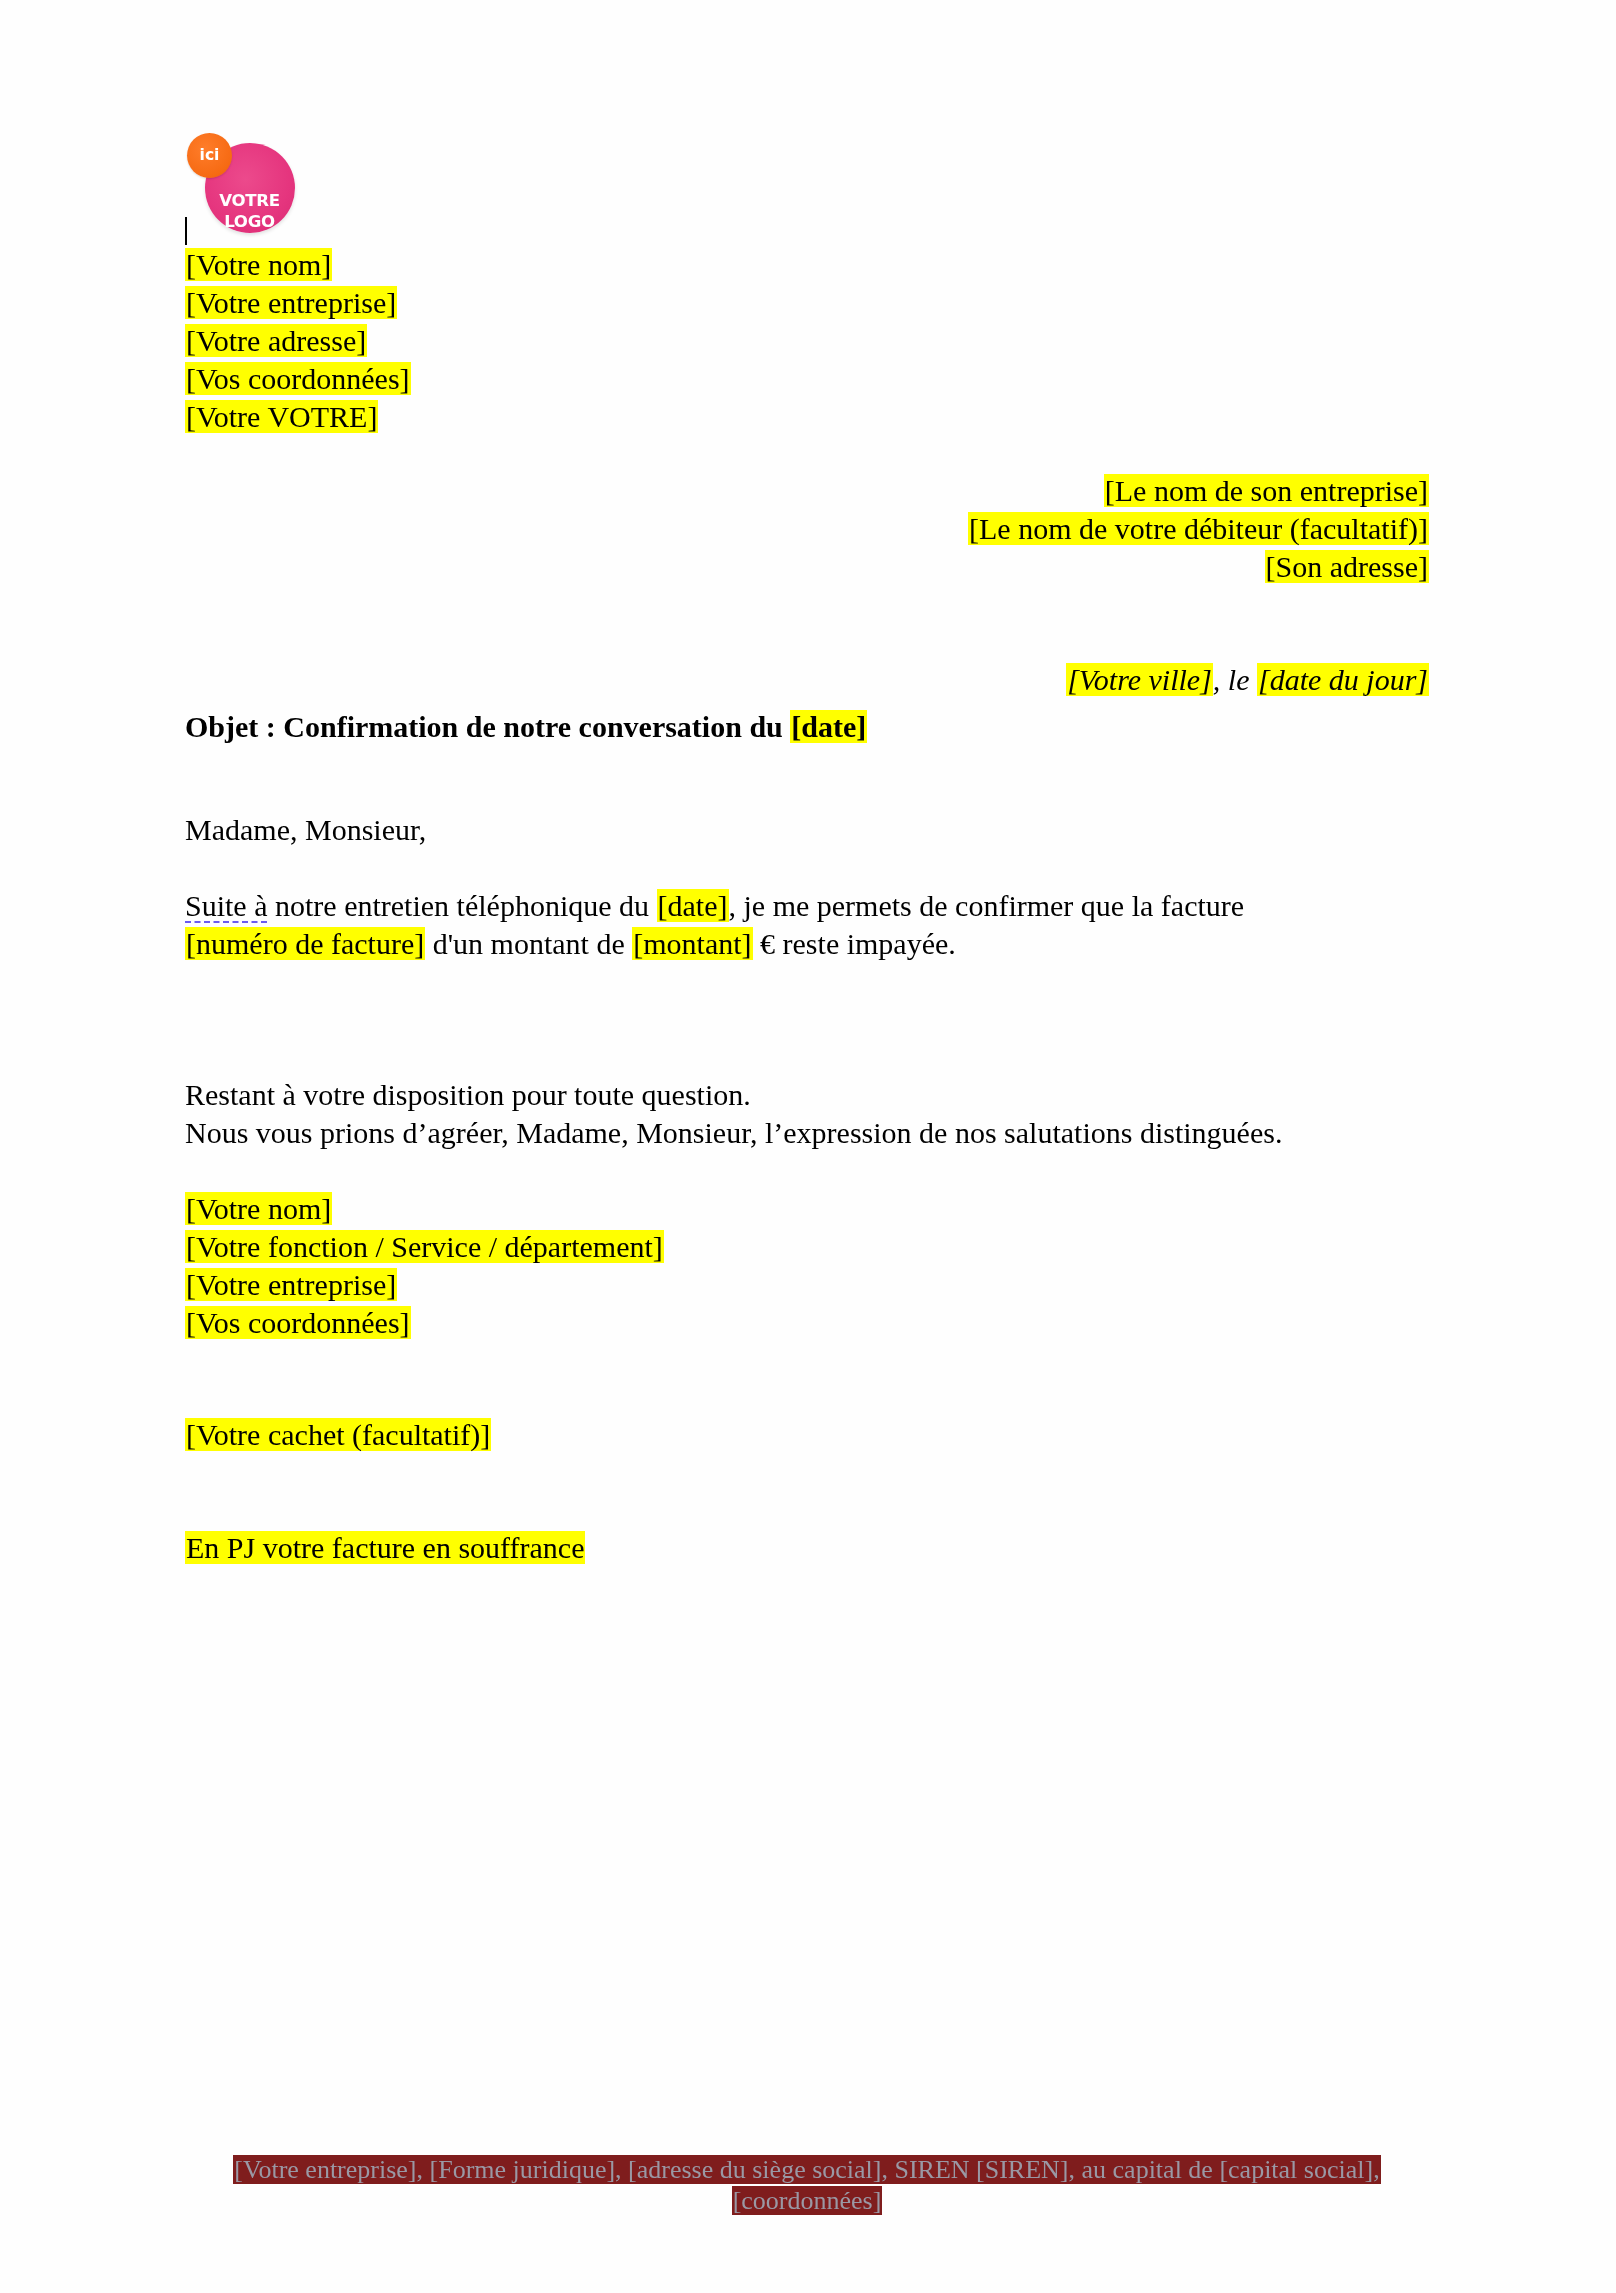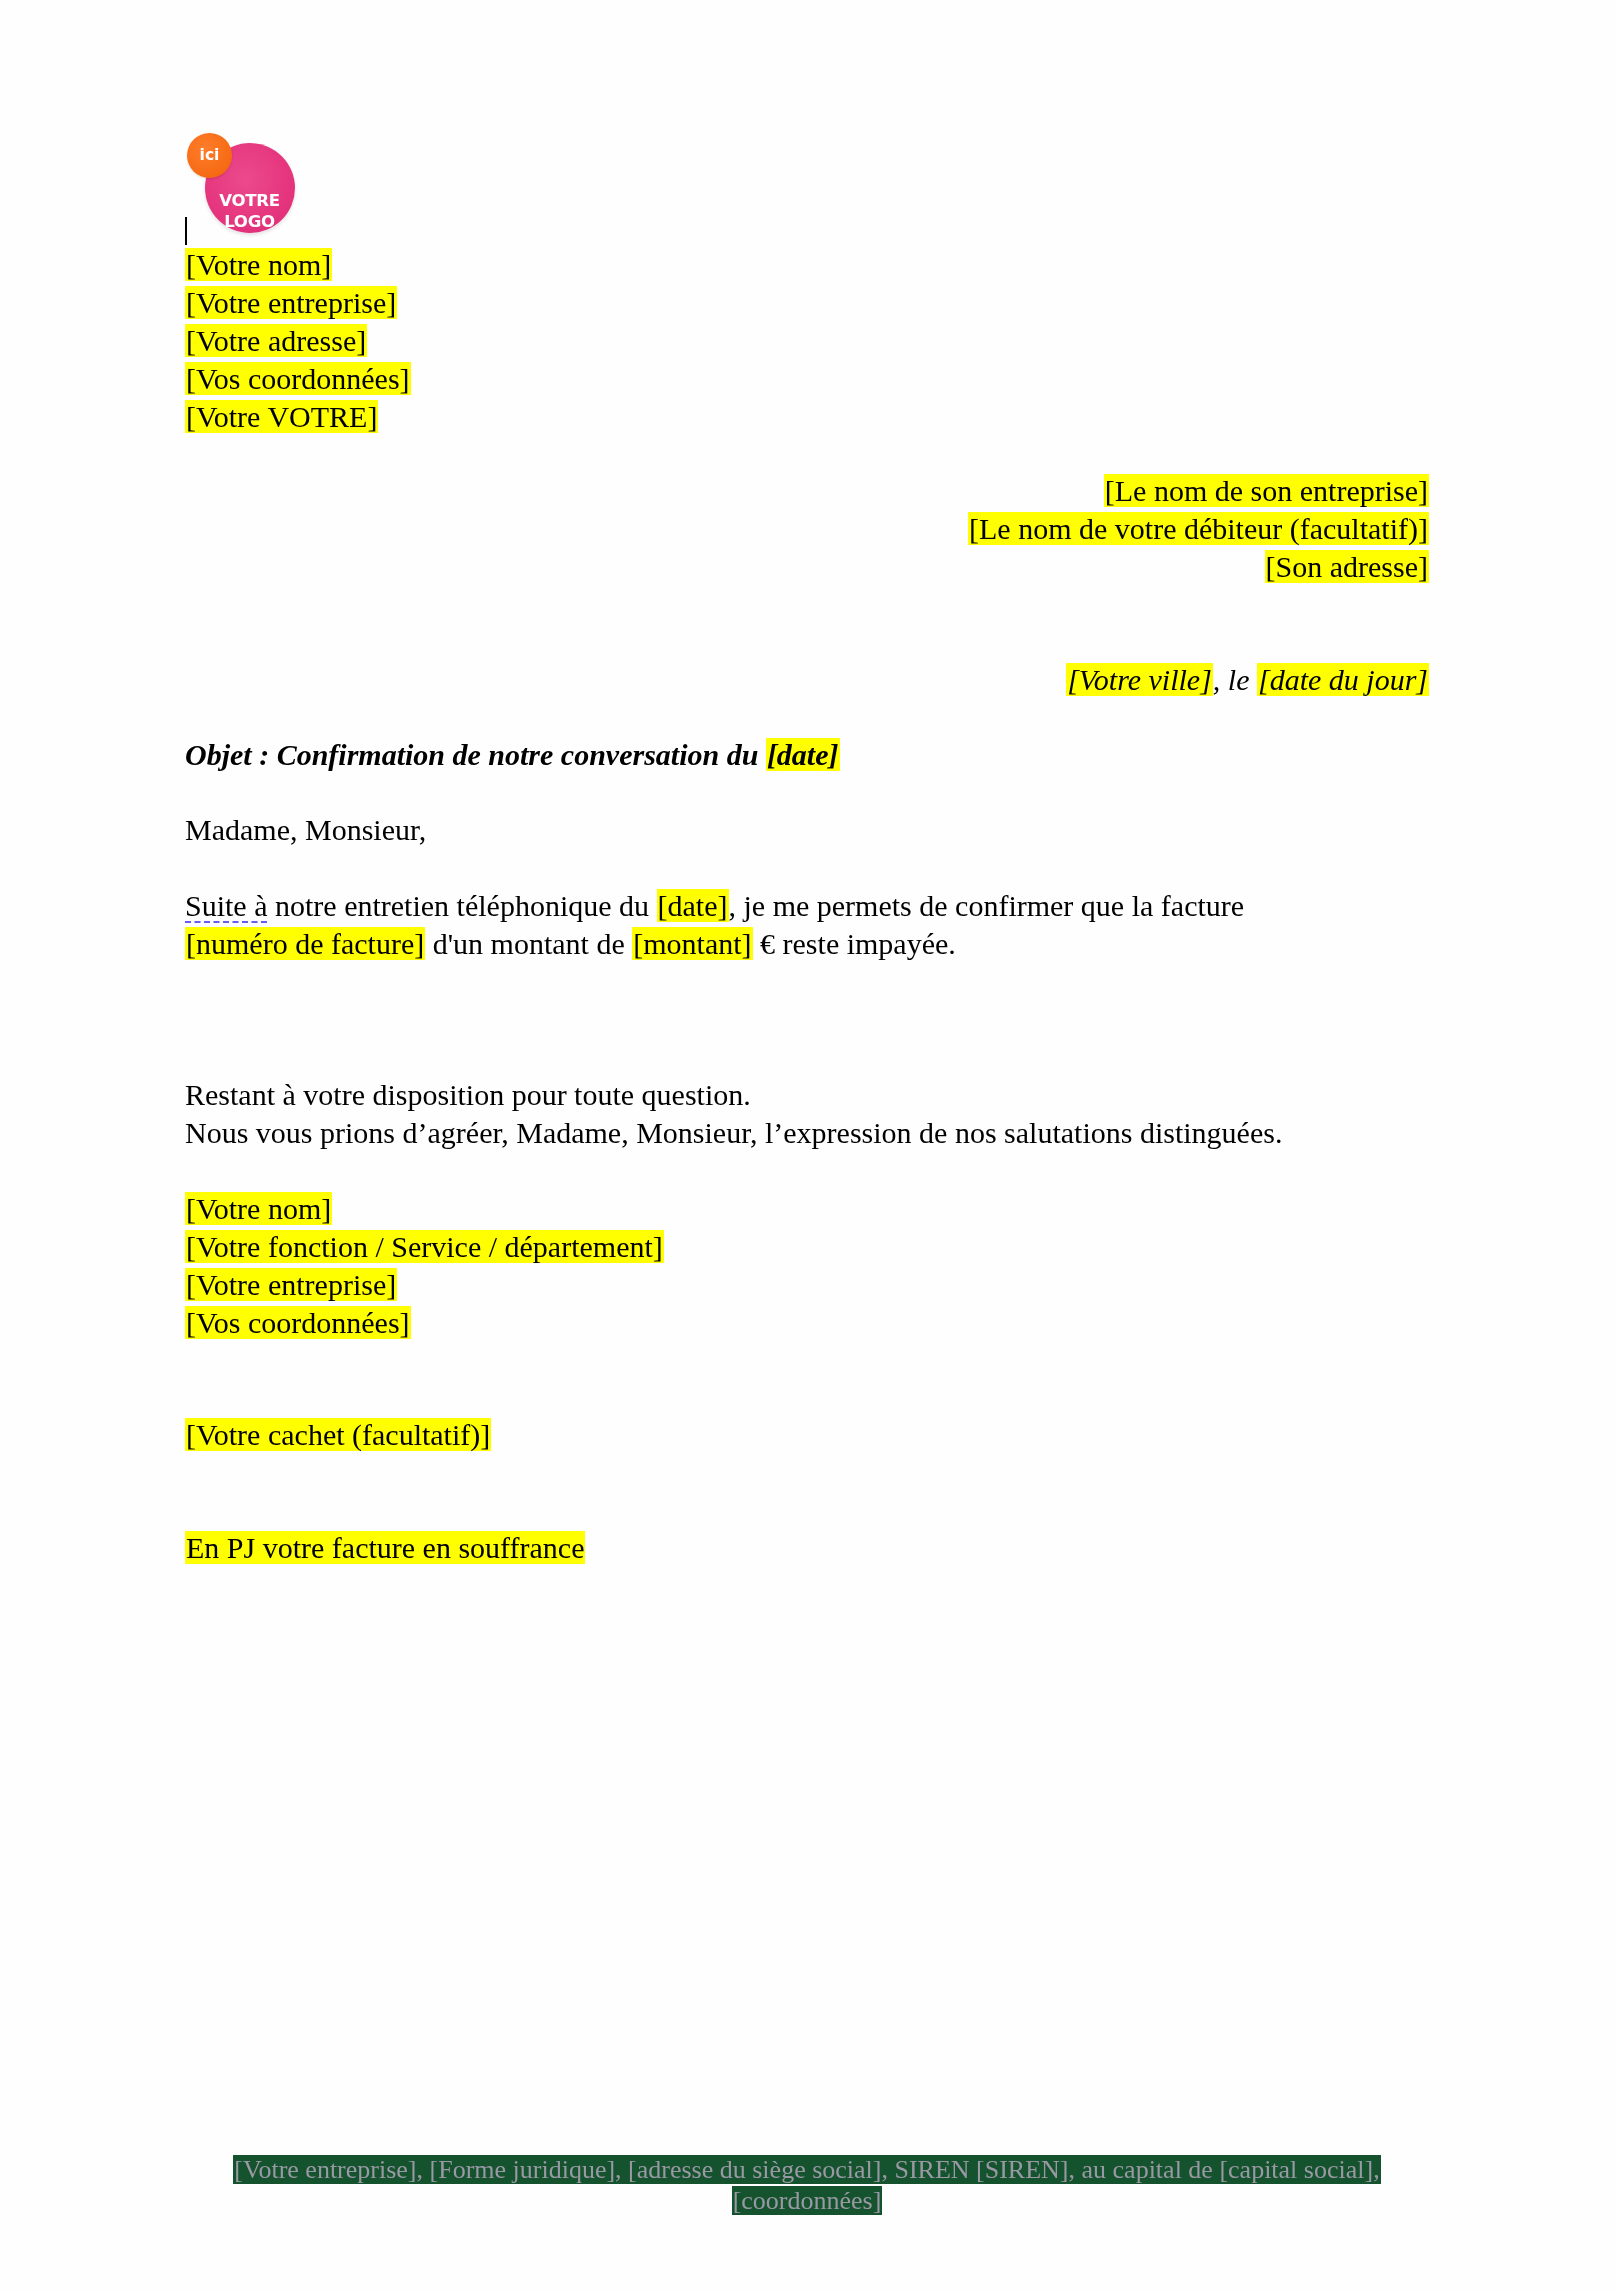--- a/index.html
+++ b/index.html
@@ -101,21 +101,21 @@
     position: absolute;
     left: 185px;
     width: 1244px;
     top: 2154px;
     text-align: center;
     font-size: 26px;
     line-height: 31px;
     color: #9a98a4;
   }
   .footer .hl-soft {
-    background: #14532d;
+    background: #7f1d1d;
     padding: 0 1px;
   }
 </style>
 </head>
 <body>
 
 <div class="page">
 
   <div class="logo">
     <div class="logo-badge">
@@ -140,21 +140,21 @@
   <div class="block right-col" style="top:472px;">
     <span class="line"><span class="hl">[Le nom de son entreprise]</span></span>
     <span class="line"><span class="hl">[Le nom de votre débiteur (facultatif)]</span></span>
     <span class="line"><span class="hl">[Son adresse]</span></span>
   </div>
 
   <div class="block right-col" style="top:661px;font-style:italic;">
     <span class="line"><span class="hl">[Votre ville]</span><span>, le </span><span class="hl">[date du jour]</span></span>
   </div>
 
-  <div class="block left-col bold" style="top:736px;font-style:italic;">
+  <div class="block left-col bold" style="top:708px;">
     <span class="line"><span>Objet : Confirmation de notre conversation du </span><span class="hl">[date]</span></span>
   </div>
 
   <div class="block left-col" style="top:811px;">
     <span class="line">Madame, Monsieur,</span>
   </div>
 
   <div class="block left-col" style="top:887px;">
     <span class="line"><span class="grammar">Suite à</span><span> notre entretien téléphonique du </span><span class="hl">[date]</span><span>, je me permets de confirmer que la facture</span></span>
     <span class="line"><span class="hl">[numéro de facture]</span><span> d'un montant de </span><span class="hl">[montant]</span><span> € reste impayée.</span></span>

